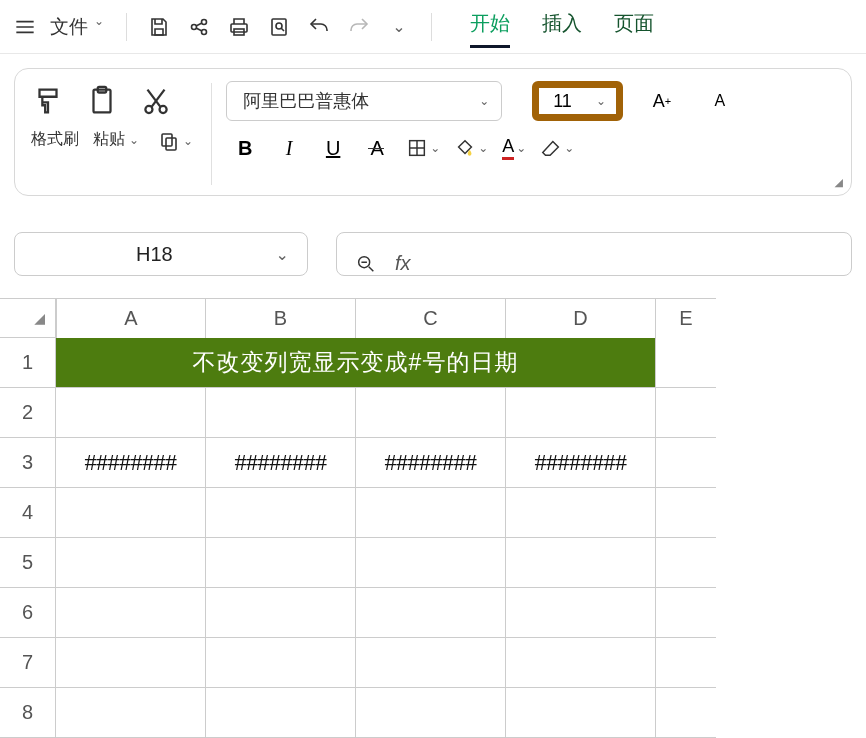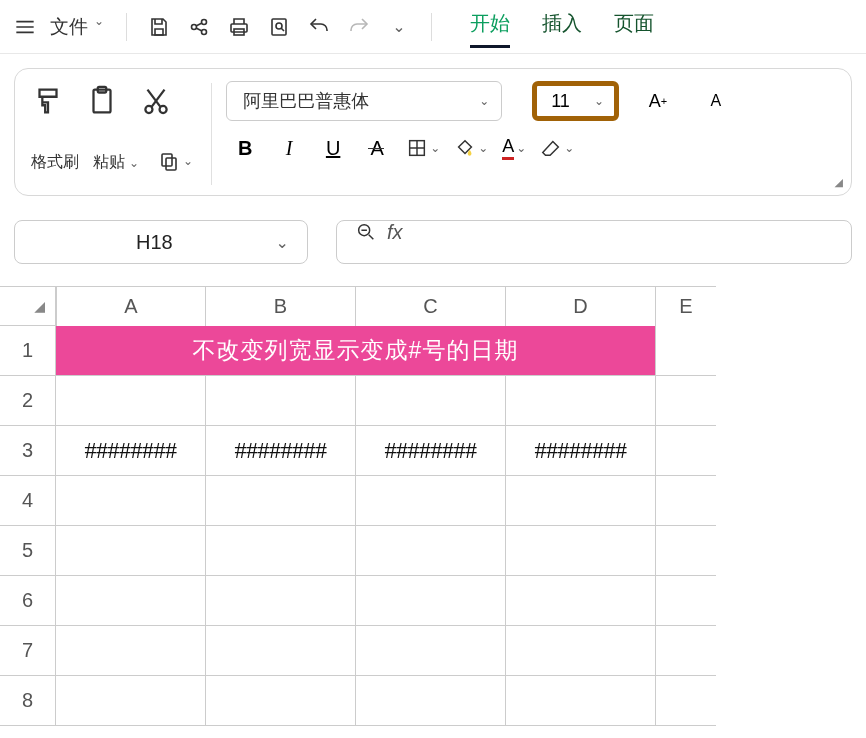--- a/index.html
+++ b/index.html
@@ -77,21 +77,21 @@
     }
     .rg-top {
       display: flex;
       gap: 20px;
       align-items: center;
       height: 44px;
     }
     .rg-bottom {
       display: flex;
       gap: 14px;
-      align-items: flex-end;
+      align-items: flex-start;
       height: 44px;
     }
     .big-icon-btn {
       display: flex;
       flex-direction: column;
       align-items: center;
       gap: 2px;
       cursor: pointer;
     }
     .big-icon-btn svg { width: 34px; height: 34px; }
@@ -108,21 +108,21 @@
       border: 1px solid #ccc;
       border-radius: 6px;
       height: 40px;
       font-size: 18px;
       color: #333;
     }
     .font-name { padding: 0 16px; min-width: 240px; }
     .font-dd { padding: 0 12px; border-left: none; }
     .size-select {
       display: flex; align-items: center;
-      border: 5px solid #a16207;
+      border: 7px solid #a16207;
       border-radius: 6px;
       height: 40px;
       margin-left: 10px;
     }
     .size-val { padding: 0 14px; font-size: 18px; }
     .size-dd { padding: 0 10px; }
     .fmt-btn {
       width: 38px; height: 38px;
       display: flex; align-items: center; justify-content: center;
       font-size: 20px;
@@ -132,43 +132,43 @@
     .fmt-dd { display: flex; align-items: center; gap: 2px; cursor: pointer; padding: 0 4px; }
     .expand-tri {
       position: absolute;
       right: 8px; bottom: 6px;
       font-size: 11px;
       color: #888;
     }
     .namebox-row {
       display: flex;
       align-items: center;
-      margin: 24px 14px 0 14px;
+      margin: 36px 14px 0 14px;
       gap: 28px;
     }
     .namebox {
       border: 1px solid #ccc;
       border-radius: 8px;
       height: 44px;
       width: 294px;
       display: flex;
       align-items: center;
       justify-content: space-between;
       padding: 0 18px;
     }
     .namebox-val { flex: 1; text-align: center; font-size: 20px; color: #222; }
     .fx-box {
       border: 1px solid #ccc;
       border-radius: 8px;
       height: 44px;
       flex: 1;
       display: flex;
-      align-items: flex-start;
+      align-items: flex-end;
       padding: 0 18px;
-      gap: 10px;
+      gap: 18px;
     }
     .fx-label { font-style: italic; font-size: 20px; color: #555; }
     .grid {
       margin-top: 22px;
       position: relative;
     }
     .col-headers {
       display: flex;
       margin-left: 56px;
     }
@@ -215,21 +215,21 @@
       width: 150px;
       border-right: 1px solid #ccc;
       border-bottom: 1px solid #ccc;
       display: flex;
       align-items: center;
       justify-content: center;
       font-size: 22px;
       color: #111;
     }
     .merged-title {
-      background: #ec4899;
+      background: #4d7c0f;
       color: #fff;
       font-size: 23px;
       width: 600px;
       justify-content: center;
       letter-spacing: 1px;
       font-weight: 400;
     }
     .hash { font-family: "SimSun", serif; font-size: 24px; letter-spacing: -0.5px; }
     svg { stroke: #333; fill: none; stroke-width: 1.6; }
   </style>

